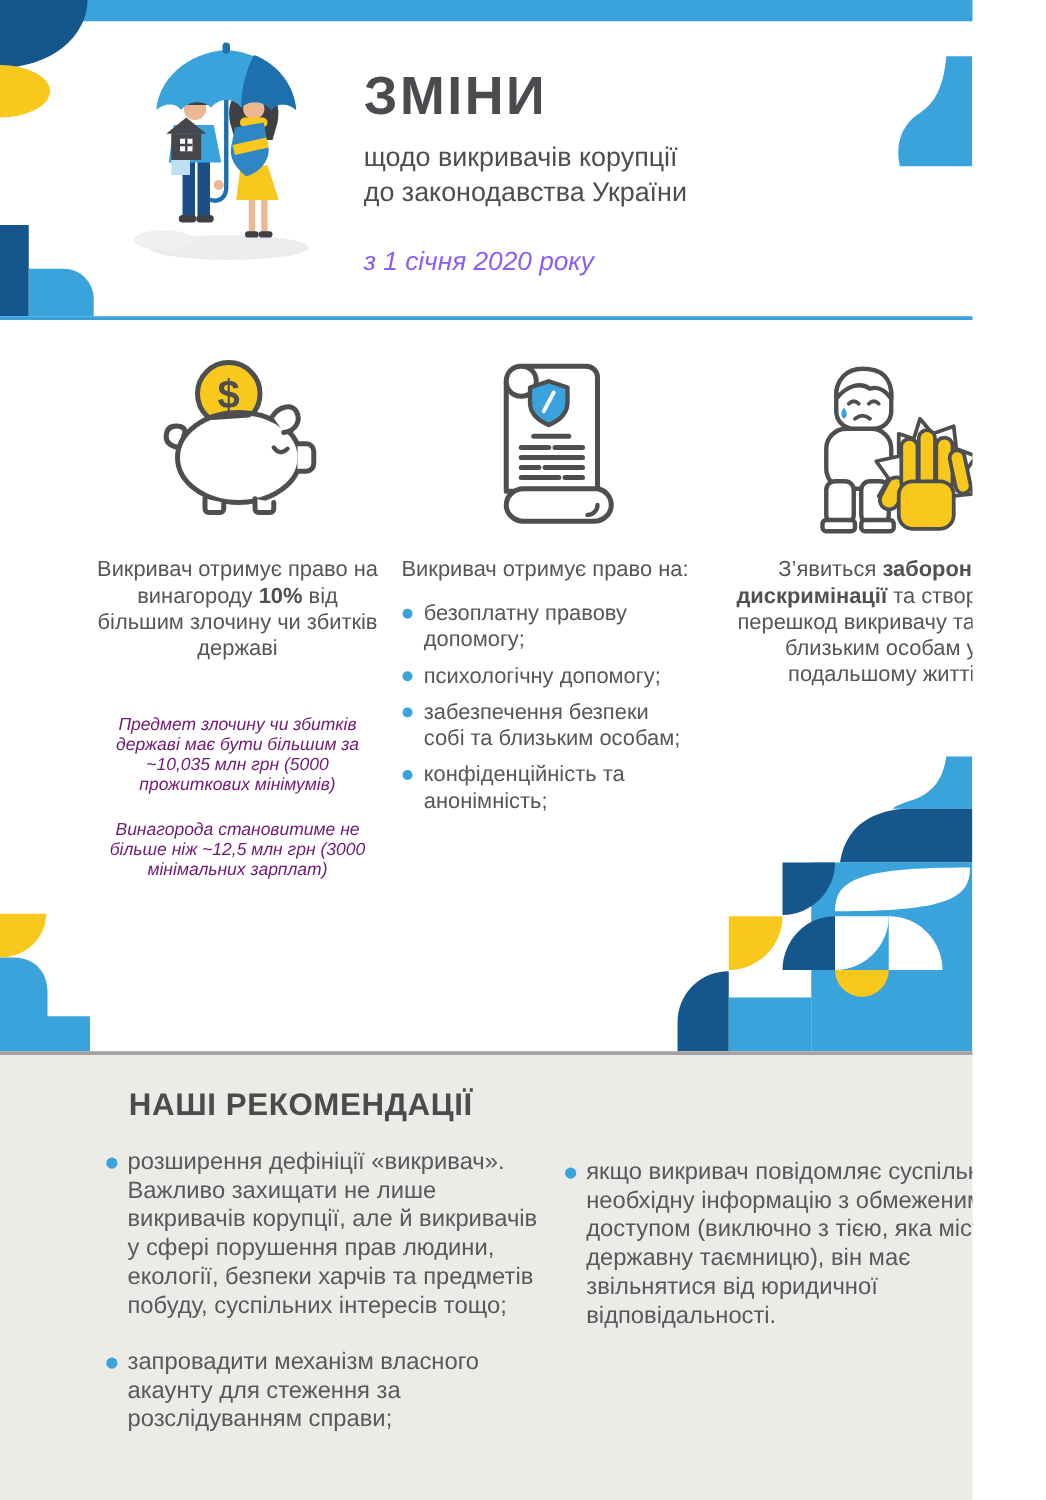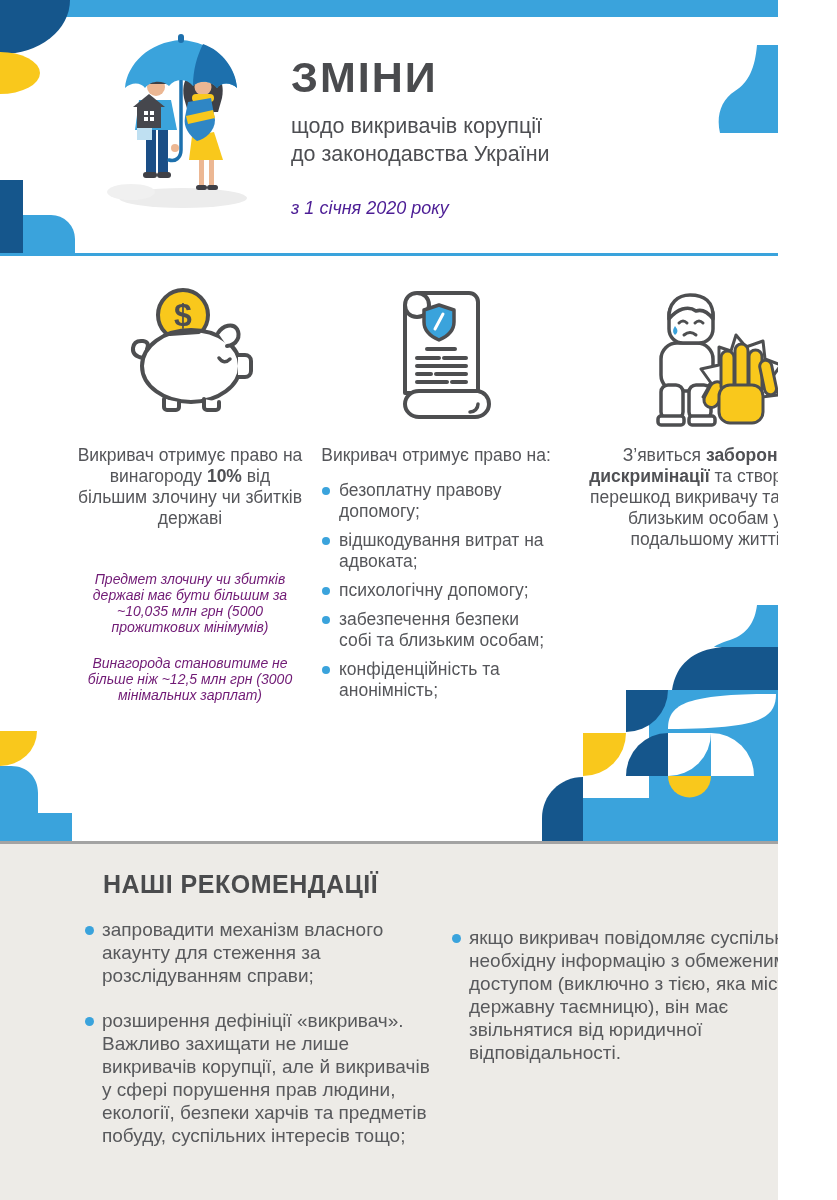--- a/index.html
+++ b/index.html
@@ -14,21 +14,21 @@
   .tr-wave{right:0;top:44px;}
   .hl-dark{left:0;top:180px;width:23px;height:73px;background:#15568c;}
   .hl-blue{left:23px;top:215px;width:52px;height:38px;background:#3aa3dc;border-top-right-radius:24px;}
   .divider{left:0;top:253px;width:837px;height:3px;background:#3aa3dc;}
 
   
   .illustration{left:93px;top:30px;}
   .header-text{left:291px;top:55px;width:420px;}
   .title{font-size:43px;line-height:44px;font-weight:bold;color:#4a4b4e;letter-spacing:2px;margin:0;}
   .subtitle{font-size:21.5px;line-height:28px;color:#4d4e52;margin-top:13px;}
-  .date{font-size:18px;font-style:italic;color:#4c1d95;margin-top:30px;}
+  .date{font-size:21px;font-style:italic;color:#8b5cf6;margin-top:30px;}
 
   
   .col{top:285px;}
   .col1{left:75px;width:230px;text-align:center;}
   .col2{left:318px;width:236px;}
   .col3{left:577px;width:256px;text-align:center;}
   .col svg.icon{display:block;margin:0 auto;}
   .lead{font-size:17.5px;line-height:21px;color:#55565a;margin:12px 0 0 0;}
   .lead b{color:#4f5054;}
   .note{font-size:14px;line-height:16px;font-style:italic;color:#701a75;}
@@ -150,21 +150,20 @@
         <line x1="42" y1="81" x2="91" y2="81"></line>
         <line x1="42" y1="89" x2="56" y2="89"></line>
           <line x1="61" y1="89" x2="91" y2="89"></line>
         <line x1="42" y1="97" x2="72" y2="97"></line>
           <line x1="77" y1="97" x2="91" y2="97"></line>
       </g>
     </svg>
     <p class="lead">Викривач отримує право на:</p>
     <ul class="rights">
       <li>безоплатну правову допомогу;</li>
-      <li>відшкодування витрат на адвоката;</li>
       <li>психологічну допомогу;</li>
       <li>забезпечення безпеки собі та близьким особам;</li>
       <li>конфіденційність та анонімність;</li>
     </ul>
   </div>
 
   <div class="abs col col3">
     <svg class="icon" width="165" height="148" viewBox="0 0 165 148">
       <g fill="#ffffff" stroke="#4d4e50" stroke-width="3.5" stroke-linejoin="round">
         <rect x="38" y="58" width="52" height="48" rx="16"></rect>
@@ -212,21 +211,21 @@
   </svg>
 
   <svg class="abs bl-deco" width="72" height="115" viewBox="0 0 72 115">
     <path d="M0,3 h37 a37,35 0 0 1 -37,35 Z" fill="#f9c81c"></path>
     <path d="M0,38 h11 c16,0 27,11 27,27 v20 h34 v30 H0 Z" fill="#3aa3dc"></path>
   </svg>
 
   <div class="abs gray">
     <h2 class="rec-heading">НАШІ РЕКОМЕНДАЦІЇ</h2>
     <ul class="recs recs-left">
+      <li>розширення дефініції «викривач». Важливо захищати не лише викривачів корупції, але й викривачів у сфері порушення прав людини, екології, безпеки харчів та предметів побуду, суспільних інтересів тощо;</li>
       <li>запровадити механізм власного акаунту для стеження за розслідуванням справи;</li>
-      <li>розширення дефініції «викривач». Важливо захищати не лише викривачів корупції, але й викривачів у сфері порушення прав людини, екології, безпеки харчів та предметів побуду, суспільних інтересів тощо;</li>
     </ul>
     <ul class="recs recs-right">
       <li>якщо викривач повідомляє суспільно необхідну інформацію з обмеженим доступом (виключно з тією, яка містить державну таємницю), він має звільнятися від юридичної відповідальності.</li>
     </ul>
   </div>
 
 </div>
 
 </body></html>

